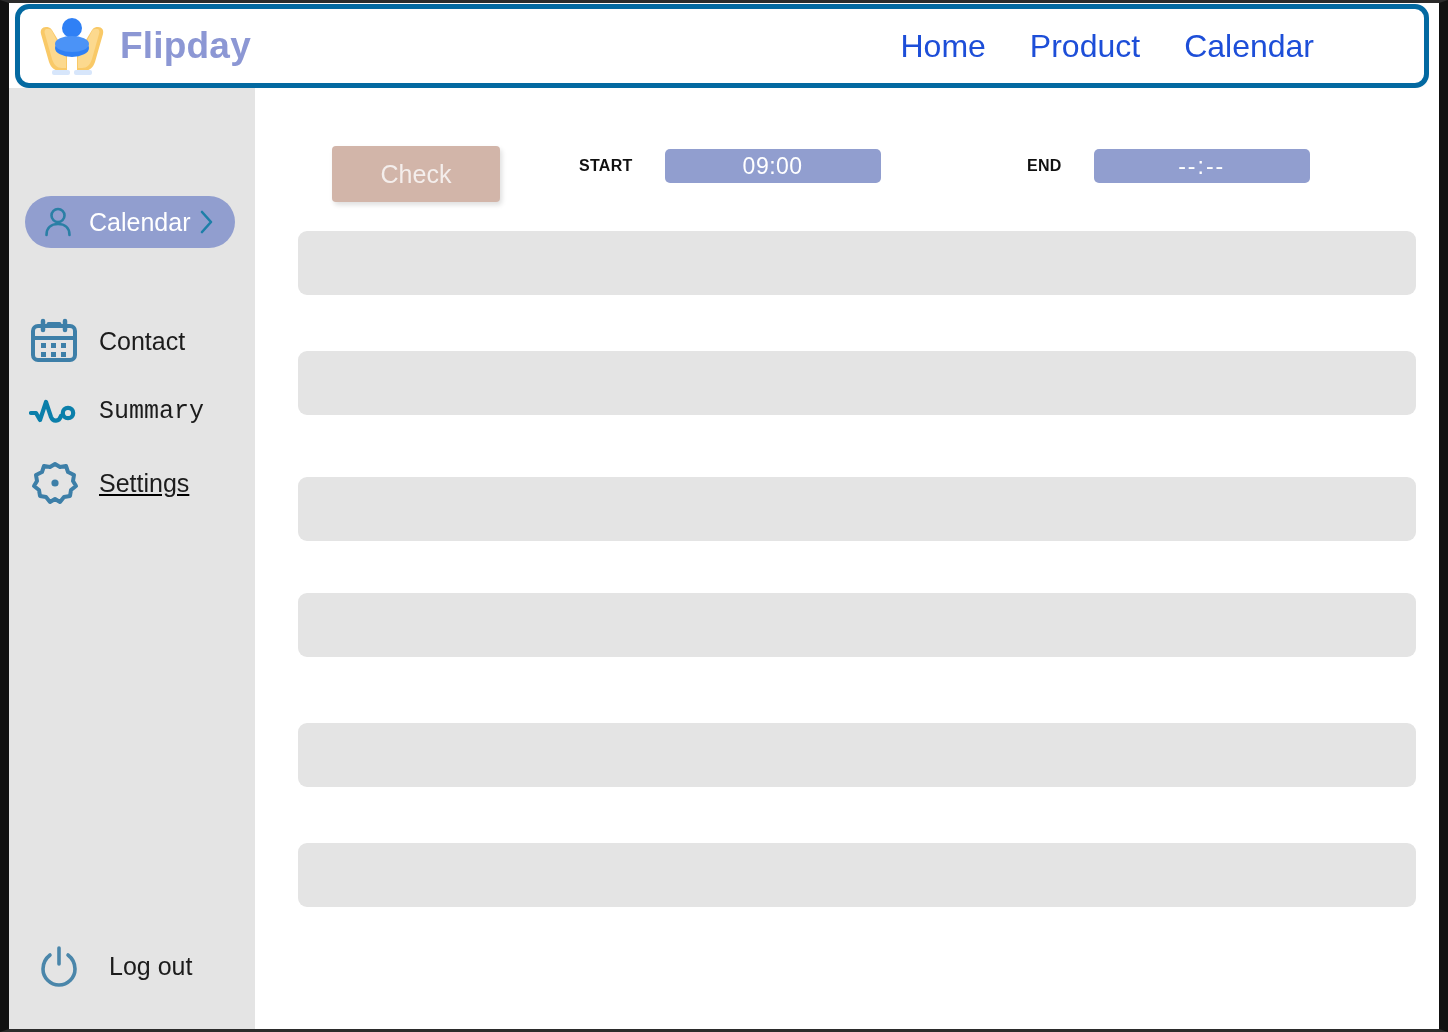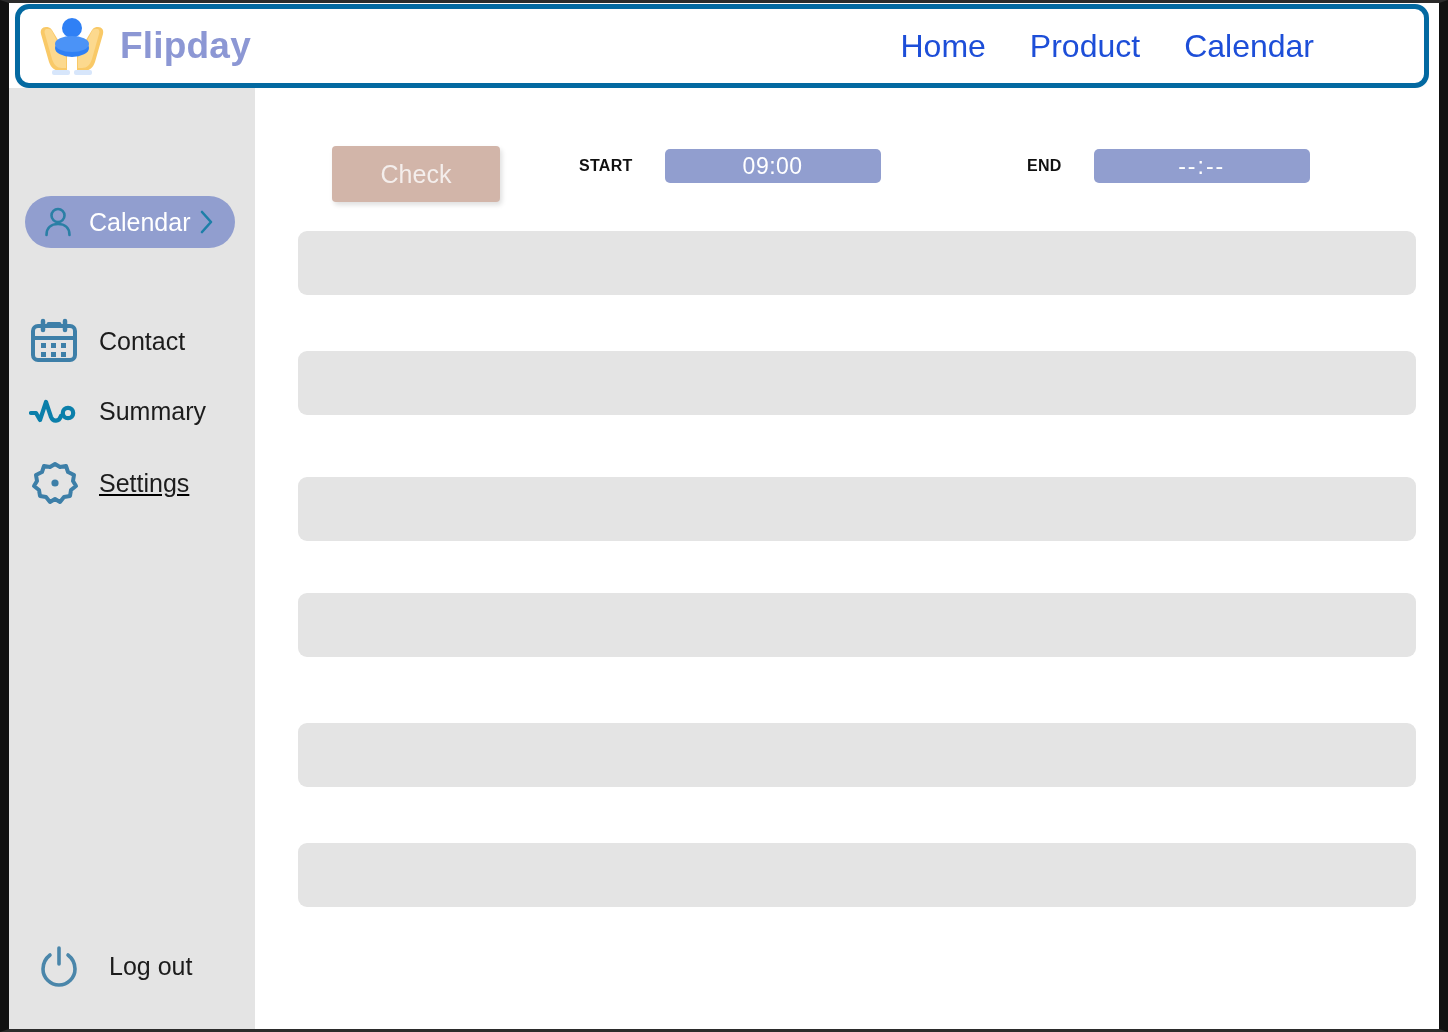--- a/index.html
+++ b/index.html
@@ -97,21 +97,21 @@
     align-items: center;
     justify-content: flex-start;
   }
   .side-item .s-label {
     margin-left: 16px;
     font-size: 25px;
     color: #1c1c1c;
     white-space: nowrap;
   }
   #item-calendar { top: 228px; }
-  #item-summary  { top: 298px; }
+  #item-summary  { top: 298px; font-family: Liberation Mono, monospace; }
   #item-settings { top: 370px; text-decoration: underline; }
 
   #item-logout {
     position: absolute;
     left: 28px; top: 853px;
     width: 215px; height: 50px;
     display: flex; align-items: center;
     cursor: pointer;
   }
   #item-logout .s-icon { width: 54px; display: flex; align-items: center; }

